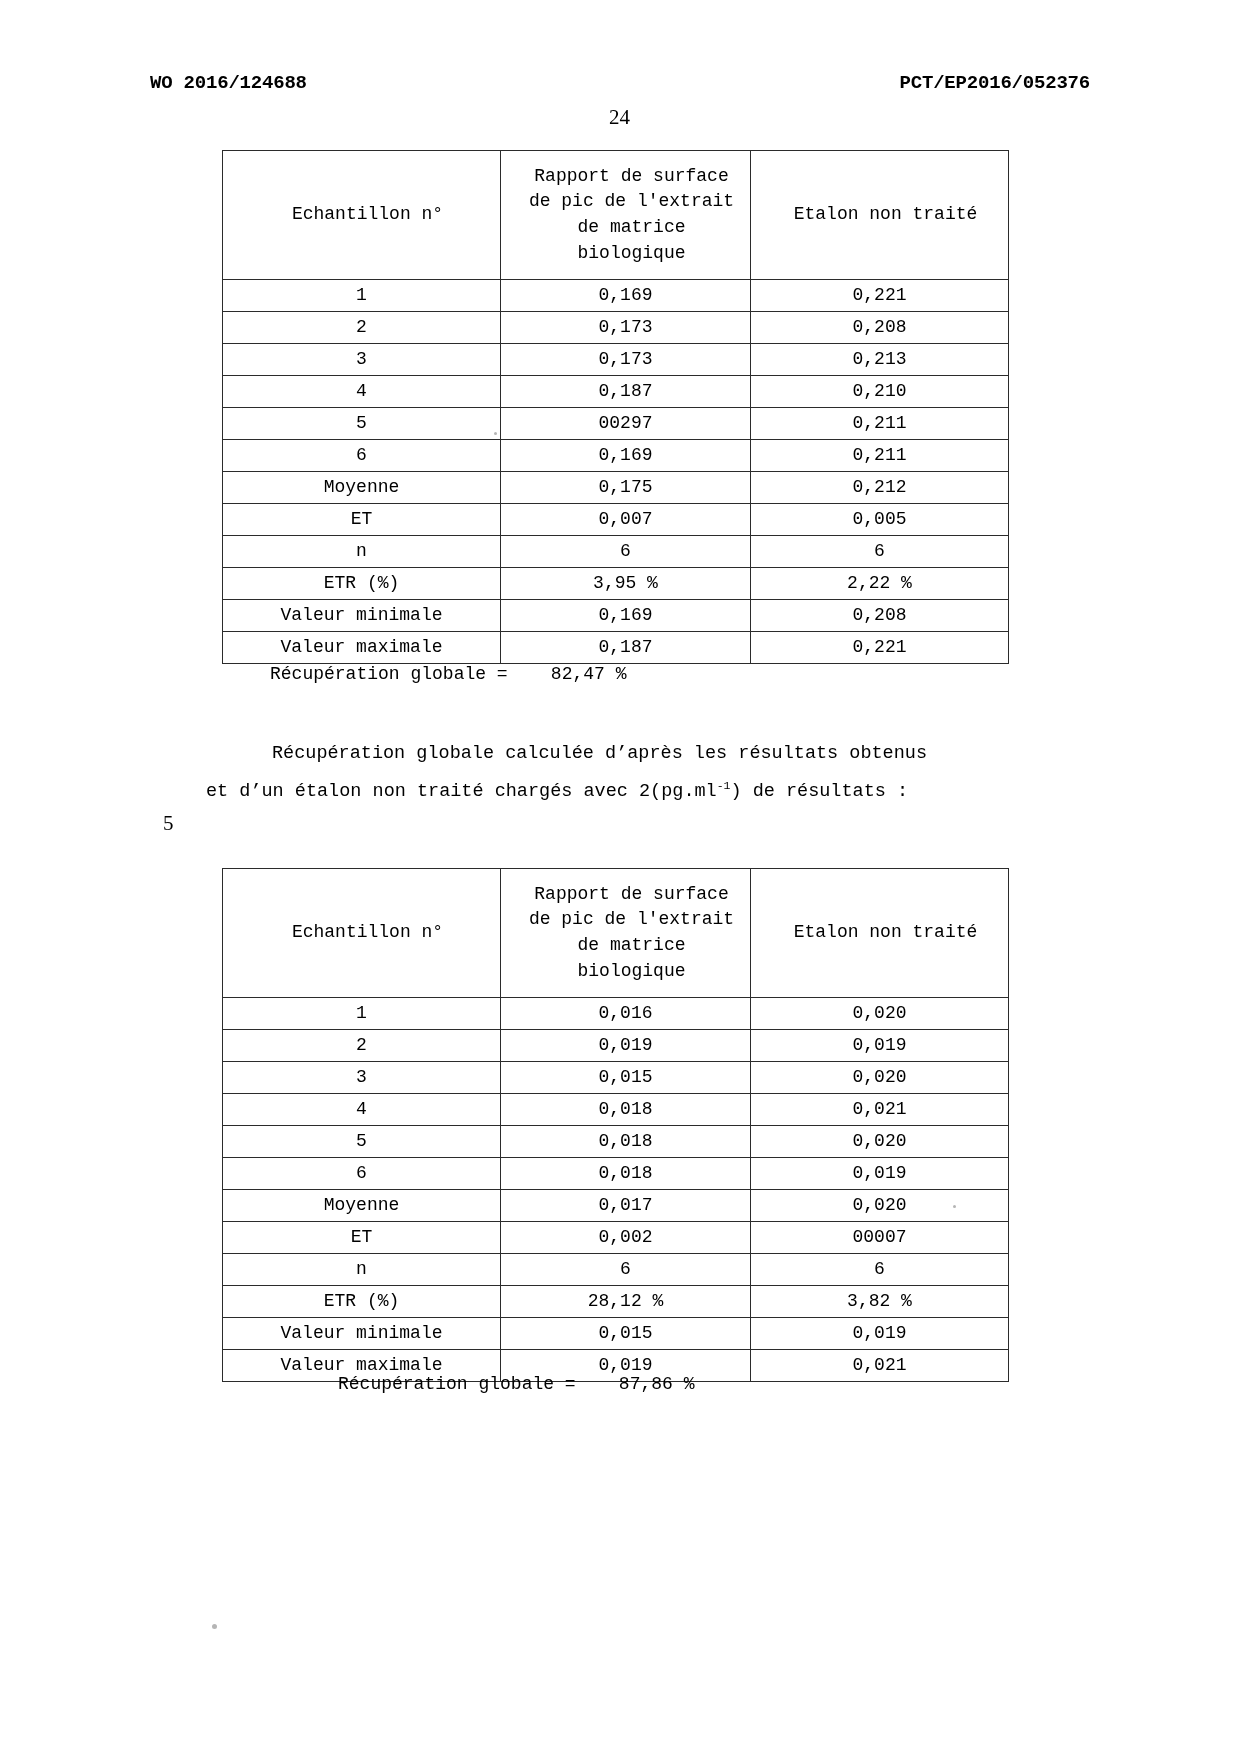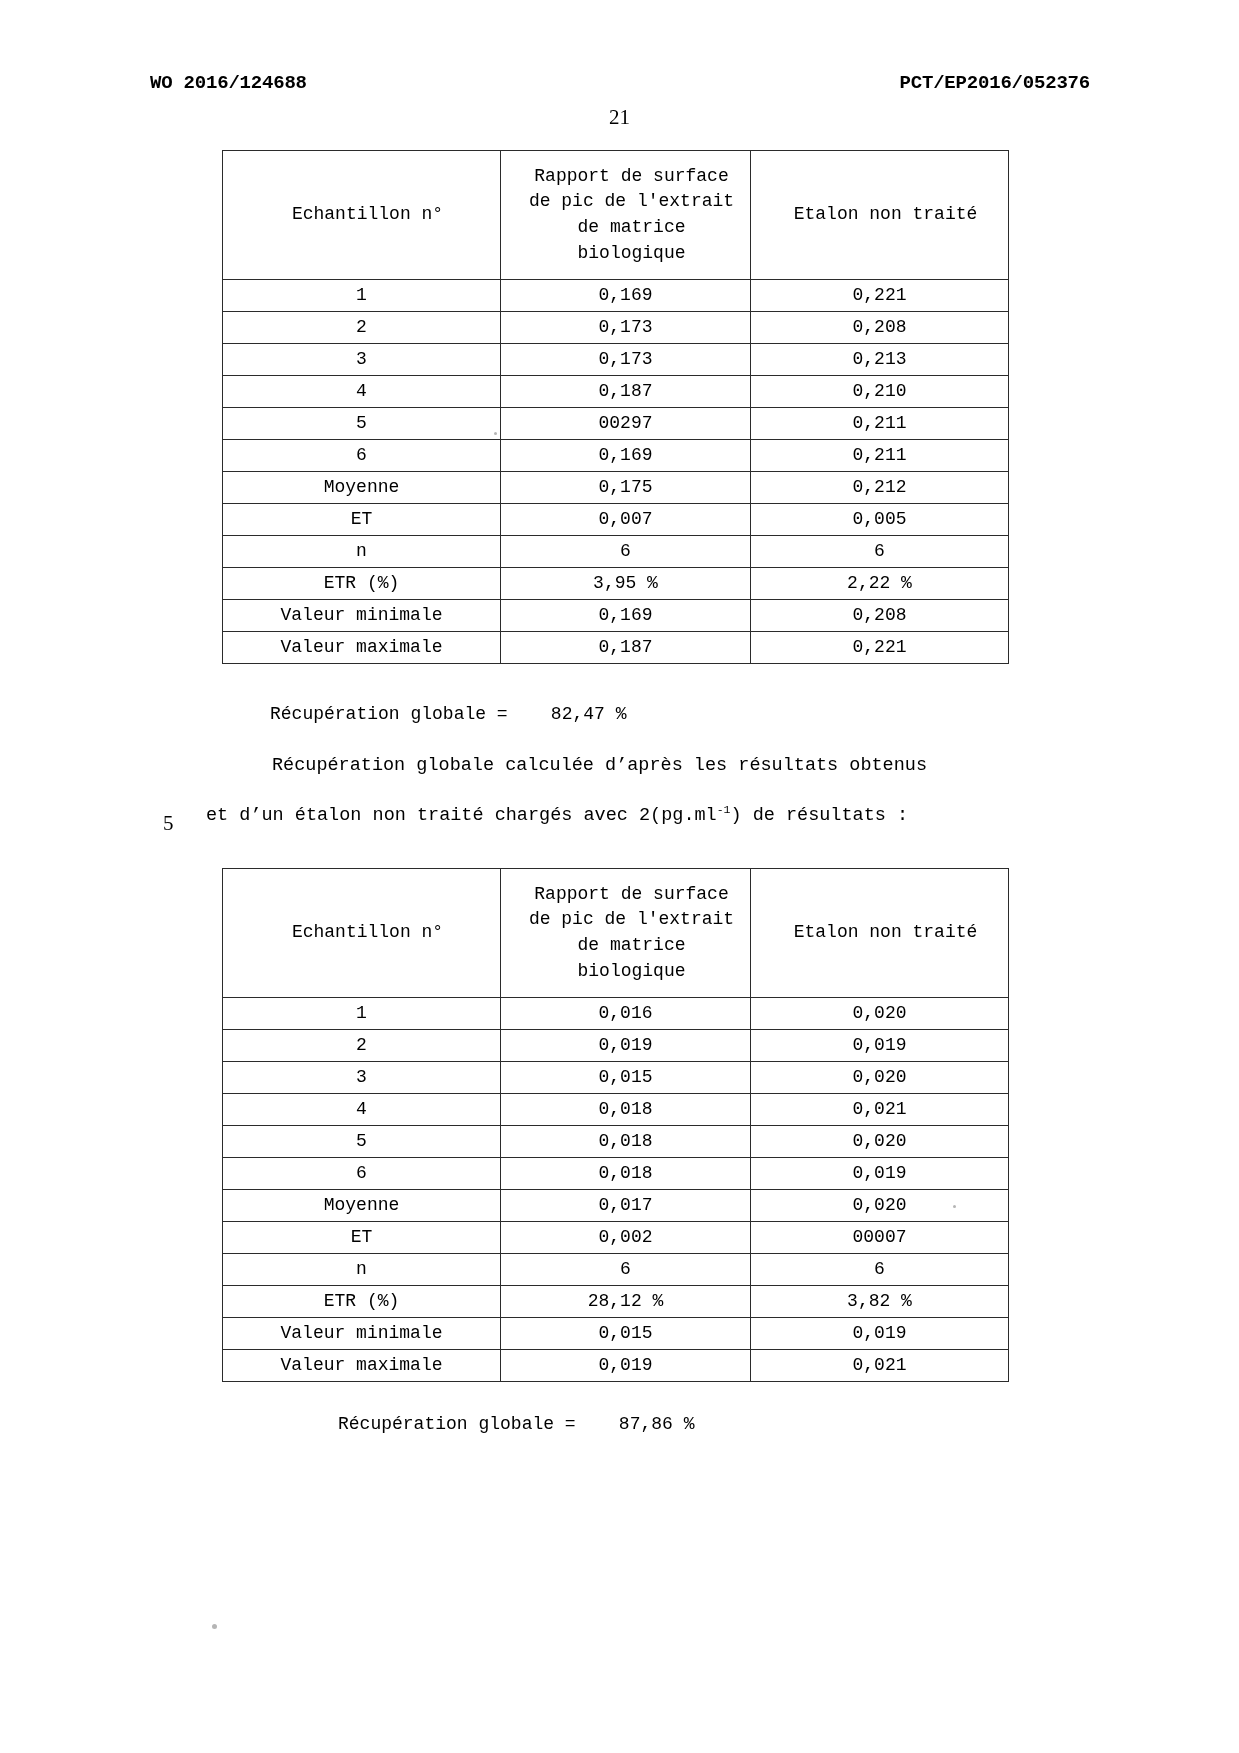--- a/index.html
+++ b/index.html
@@ -83,40 +83,38 @@
   .hdr-multi { display: block; padding: 2px 4px; }
   .hdr-multi span { display: block; white-space: nowrap; }
 
   .cap {
     position: absolute;
     left: 270px;
     font-family: "Liberation Mono", "DejaVu Sans Mono", monospace;
     font-size: 18px;
     color: #000;
     white-space: pre;
-    margin-top: 40px;
   }
   #caption-one { top: 664px; }
   #caption-two { top: 1374px; left: 338px; }
 
   
   .para {
     position: absolute;
     left: 206px;
     top: 735px;
     width: 800px;
     font-family: "Liberation Mono", "DejaVu Sans Mono", monospace;
     font-size: 18.5px;
     line-height: 38px;
     color: #000;
   }
   .para .ln {
     display: block;
     white-space: pre;
-    margin-top: 12px;
   }
   .para .ln.indent { padding-left: 66px; }
 
   .linenum {
     position: absolute;
     left: 163px;
     top: 811px;
     font-family: "Liberation Serif", "DejaVu Serif", serif;
     font-size: 21px;
     color: #000;
@@ -139,21 +137,21 @@
 </head>
 <body>
 
 <div class="page">
 
   <div class="runhead">
     <div class="left">WO 2016/124688</div>
     <div class="right">PCT/EP2016/052376</div>
   </div>
 
-  <div class="page-number">21</div>
+  <div class="page-number">24</div>
 
   <div class="tbl-wrap" id="table-one">
     <table class="data">
       <colgroup>
           <col class="c1">
           <col class="c2">
           <col class="c3">
         </colgroup>
       <thead>
         <tr>

